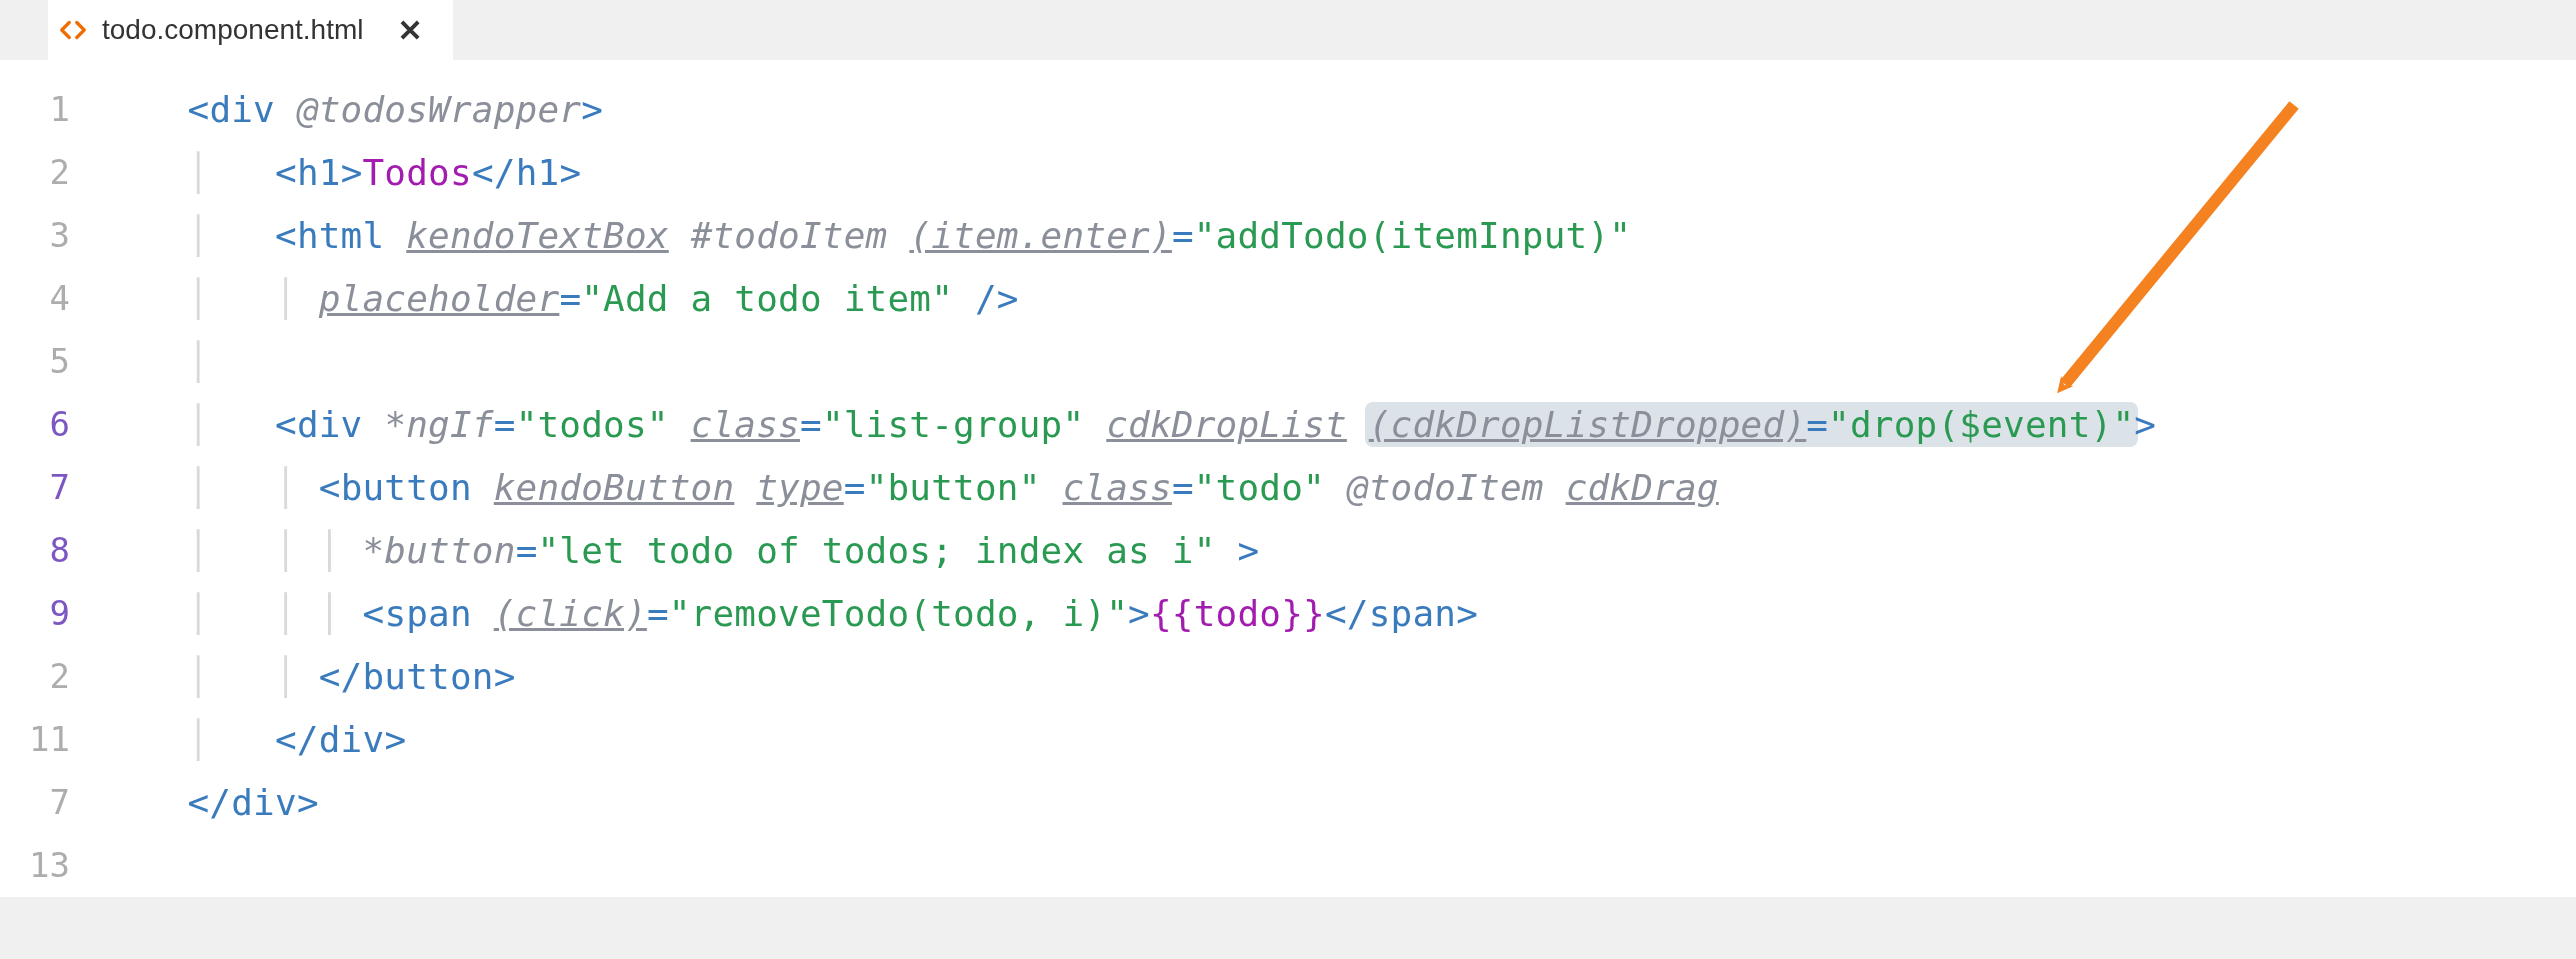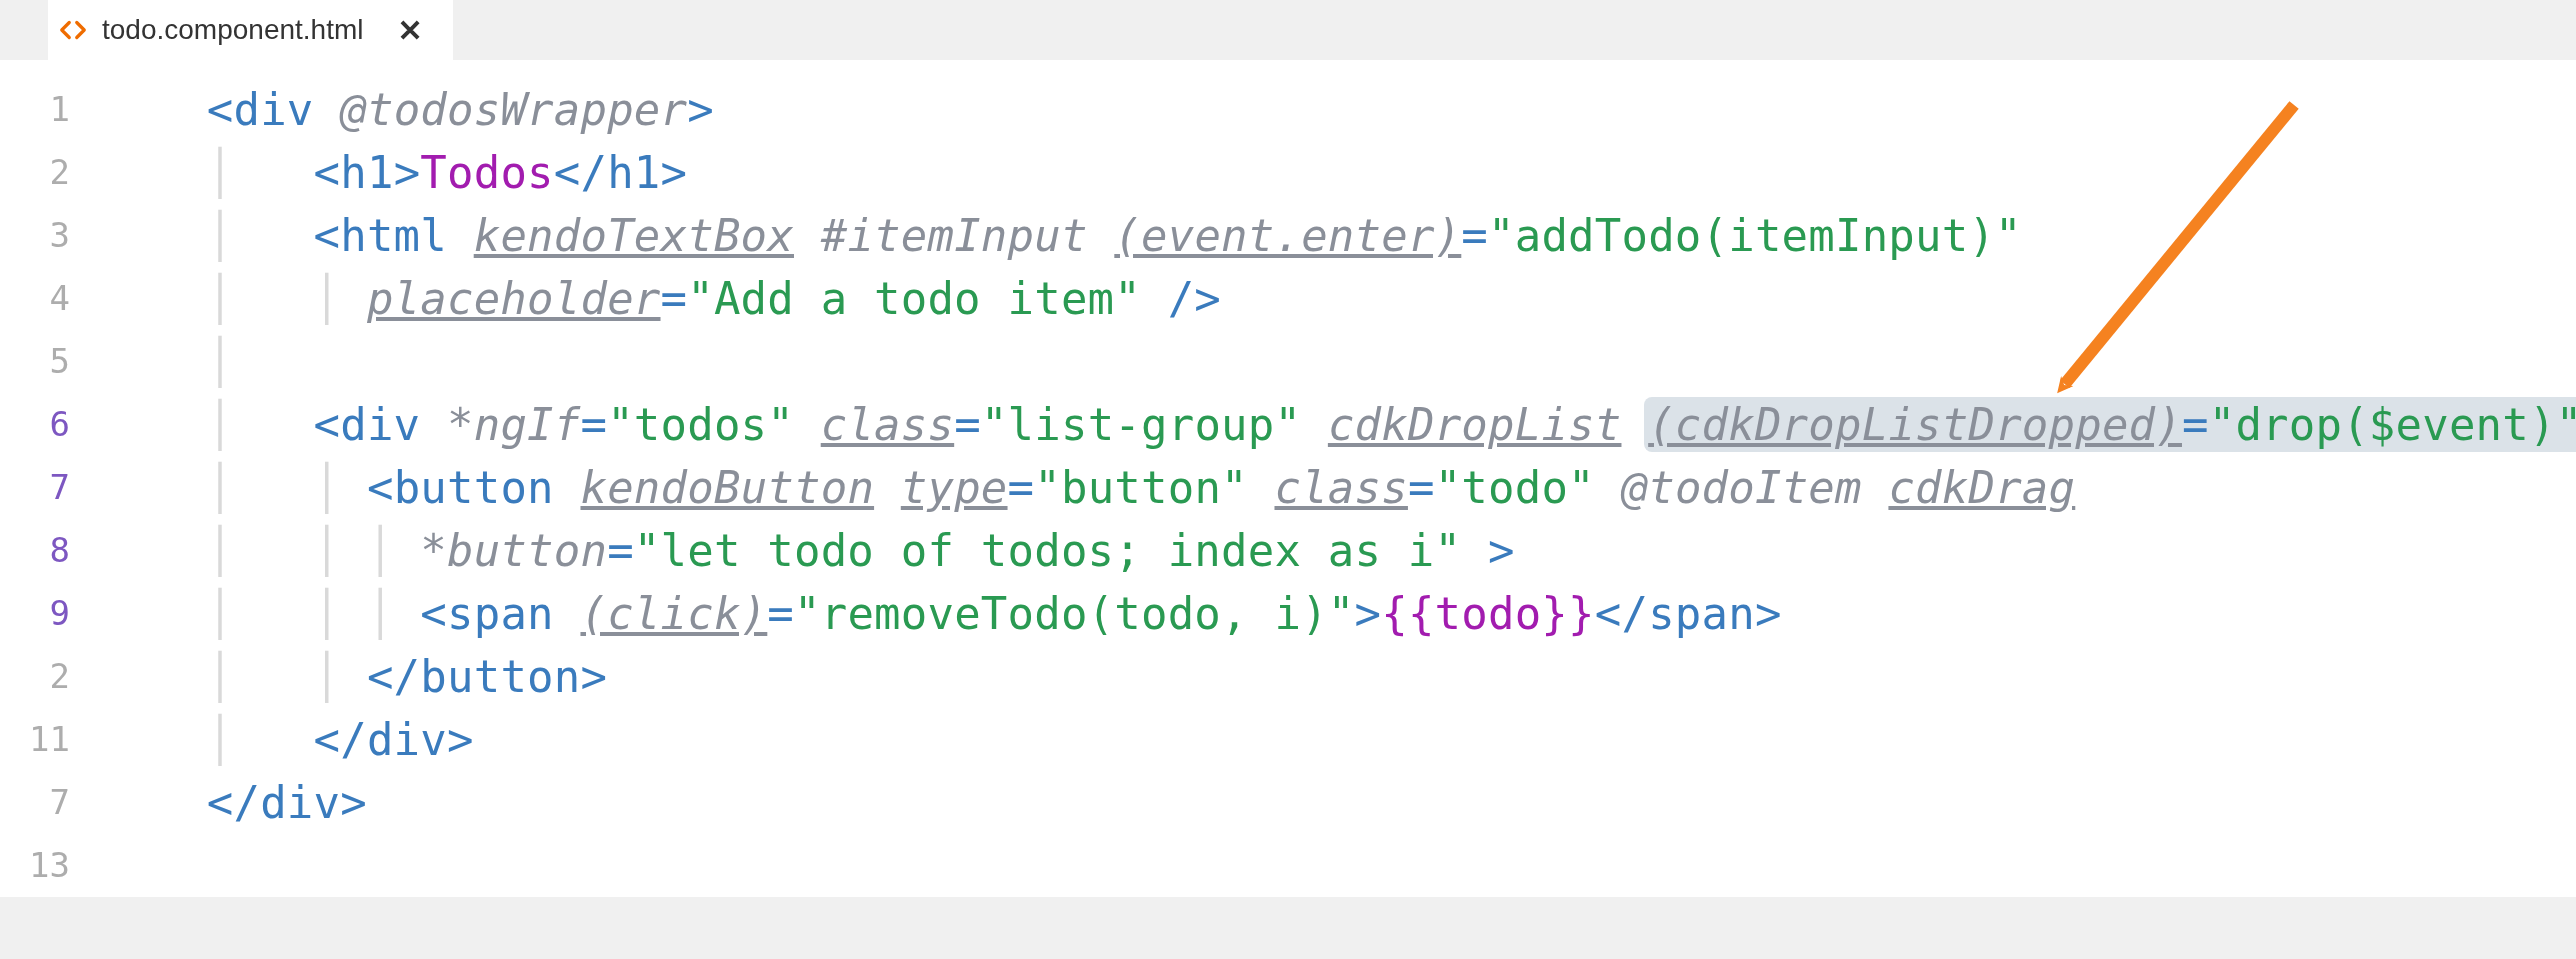--- a/index.html
+++ b/index.html
@@ -23,21 +23,21 @@
   .gutter {
     width:100px; text-align:right; padding-right:30px;
     font-size:34px; color:#adadad;
     font-family:"SF Mono","Menlo","Consolas",monospace;
     line-height:63px;
     flex:none;
     position:relative;
   }
   .gutter.mod { color:#7d57c1; }
   .code {
-    font-size:44px; line-height:63px; white-space:pre;
+    font-size:36px; line-height:63px; white-space:pre;
     font-family:"SF Mono","Menlo","Consolas",monospace;
     letter-spacing:0.2px;
   }
 
   
   .ig { color:#d9d9d9; }
 
   
   .punc  { color:#3a7bbd; }          
   .tag   { color:#3a7bbd; }
@@ -84,21 +84,21 @@
     <div class="code">    <span class="punc">&lt;</span><span class="tag">div</span><span> </span><span class="ref">@todosWrapper</span><span class="punc">&gt;</span></div>
   </div>
 
   <div class="line">
     <div class="gutter">2</div>
     <div class="code">    <span class="ig">│   </span><span class="punc">&lt;</span><span class="tag">h1</span><span class="punc">&gt;</span><span class="txt">Todos</span><span class="punc">&lt;/</span><span class="tag">h1</span><span class="punc">&gt;</span></div>
   </div>
 
   <div class="line">
     <div class="gutter">3</div>
-    <div class="code">    <span class="ig">│   </span><span class="punc">&lt;</span><span class="tag">html</span><span> </span><span class="attr">kendoTextBox</span><span> </span><span class="ref">#itemInput</span><span> </span><span class="attr">(event.enter)</span><span class="punc">=</span><span class="str">"addTodo(itemInput)"</span></div>
+    <div class="code">    <span class="ig">│   </span><span class="punc">&lt;</span><span class="tag">html</span><span> </span><span class="attr">kendoTextBox</span><span> </span><span class="ref">#todoItem</span><span> </span><span class="attr">(item.enter)</span><span class="punc">=</span><span class="str">"addTodo(itemInput)"</span></div>
   </div>
 
   <div class="line">
     <div class="gutter">4</div>
     <div class="code">    <span class="ig">│   │ </span><span class="attr">placeholder</span><span class="punc">=</span><span class="str">"Add a todo item"</span><span class="punc"> /&gt;</span></div>
   </div>
 
   <div class="line">
     <div class="gutter">5</div>
     <div class="code">    <span class="ig">│</span></div>

